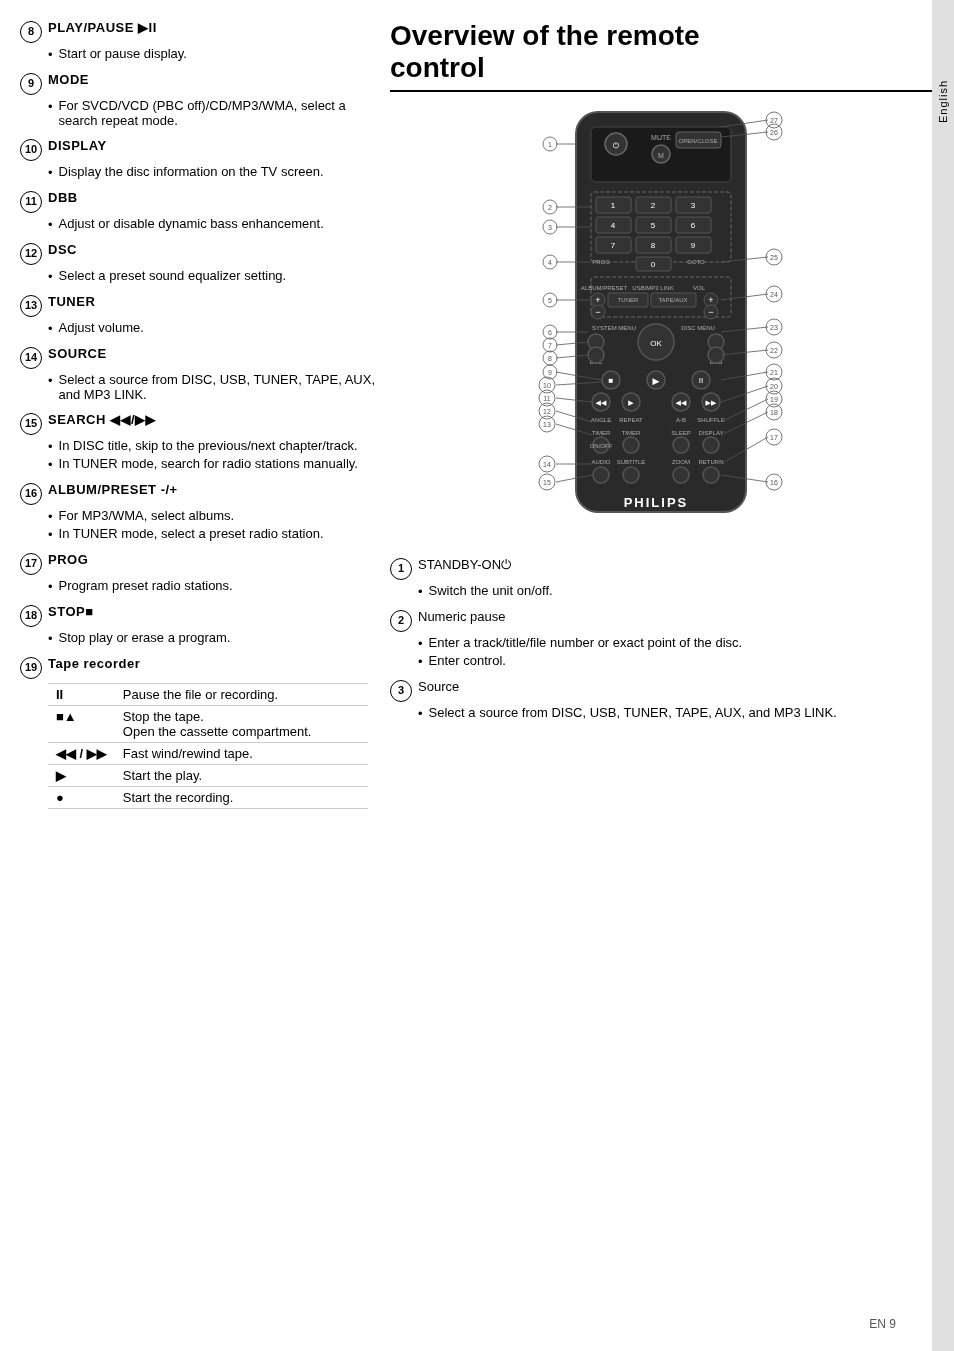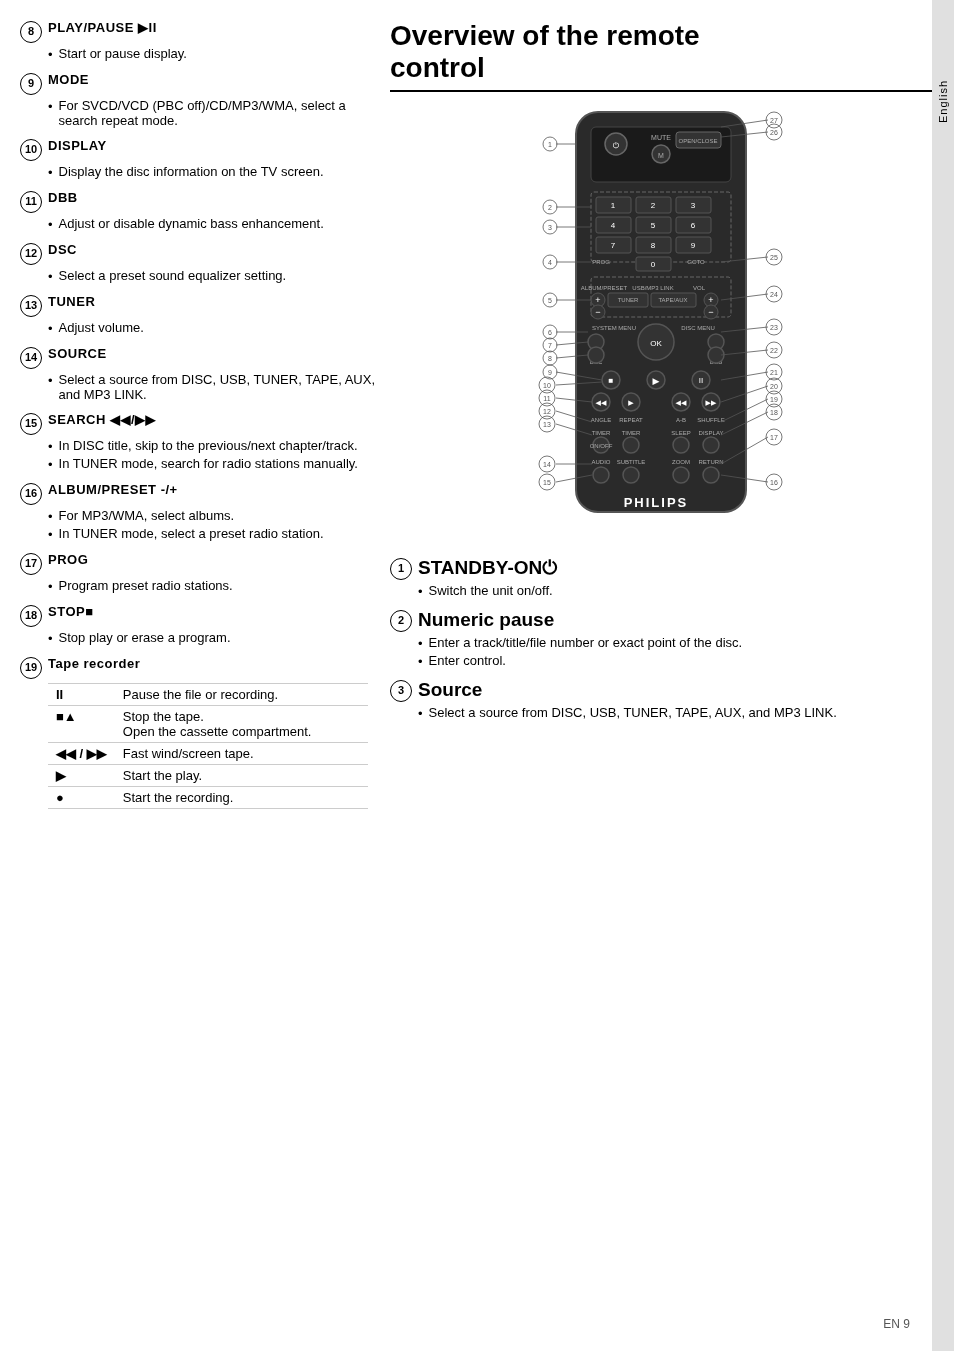--- a/index.html
+++ b/index.html
@@ -163,32 +163,32 @@
       border-radius: 50%;
       font-size: 11px;
       font-weight: bold;
       text-align: center;
       line-height: 19px;
       margin-right: 6px;
       flex-shrink: 0;
       margin-top: 1px;
     }
     .right-section-title {
-      font-size: 19px;
-      font-weight: bold;
+      font-size: 13px;
+      font-weight: normal;
     }
     .right-section-body {
       margin-left: 28px;
     }
 
     
     .page-footer {
       position: absolute;
       bottom: 20px;
-      right: 44px;
+      right: 58px;
       font-size: 12px;
       color: #555;
     }
   </style>
 </head>
 <body>
 
 <div class="page-container">
 
   <div class="side-tab">
@@ -360,21 +360,21 @@
               <tr>
             <td>II</td>
             <td>Pause the file or recording.</td>
           </tr>
           <tr>
             <td>■▲</td>
             <td>Stop the tape.<br>Open the cassette compartment.</td>
           </tr>
           <tr>
             <td>◀◀ / ▶▶</td>
-            <td>Fast wind/screen tape.</td>
+            <td>Fast wind/rewind tape.</td>
           </tr>
           <tr>
             <td>▶</td>
             <td>Start the play.</td>
           </tr>
           <tr>
             <td>●</td>
             <td>Start the recording.</td>
           </tr>
         </tbody>

